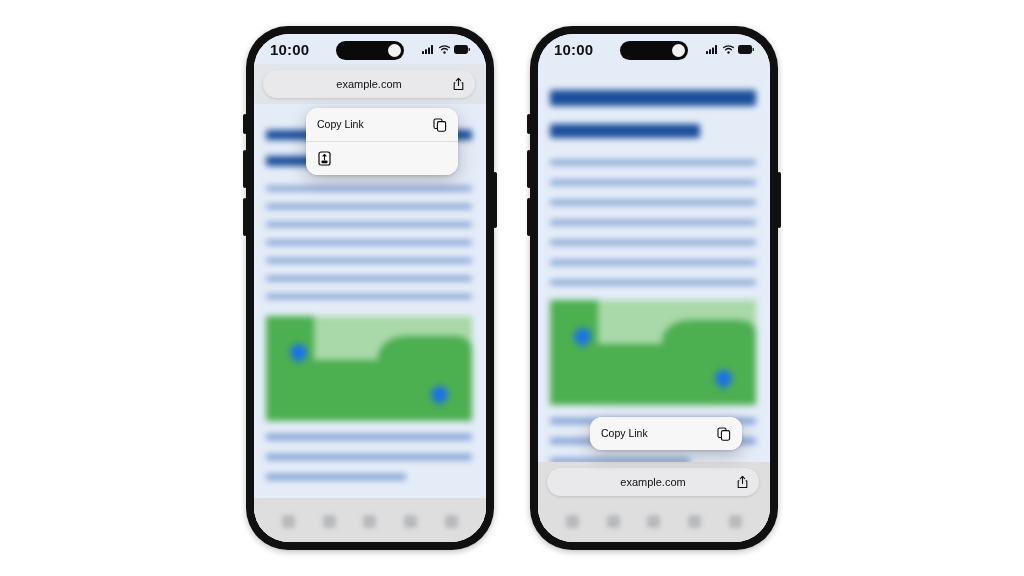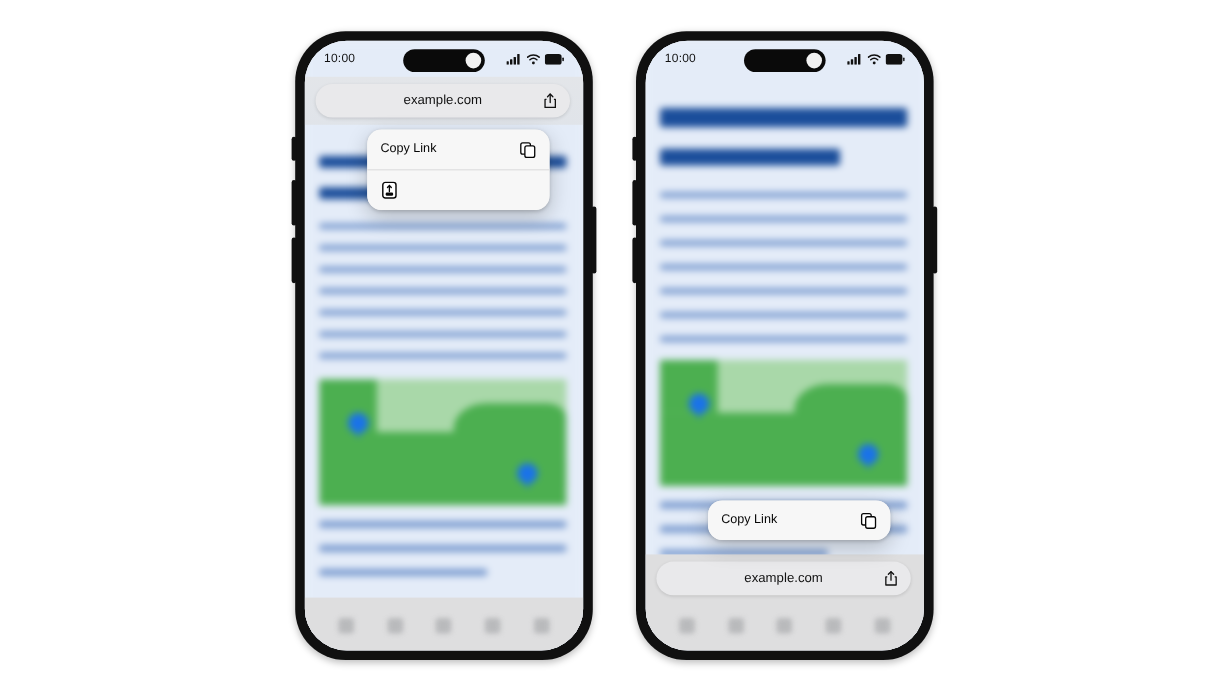--- a/index.html
+++ b/index.html
@@ -26,21 +26,21 @@
     position:absolute;left:8px;top:8px;right:8px;bottom:8px;
     border-radius:35px;overflow:hidden;background:#dfe3e8;
   }
 
   
   .statusbar{
     position:absolute;left:0;right:0;top:0;height:30px;z-index:6;
     display:flex;align-items:center;justify-content:space-between;
     padding:0 16px;box-sizing:border-box;
   }
-  .clock{font-size:10px;font-weight:normal;color:#111;letter-spacing:.2px;}
+  .clock{font-size:15px;font-weight:bold;color:#111;letter-spacing:.2px;}
   .status-right{display:flex;align-items:center;gap:4px;}
   .island{
     position:absolute;left:50%;top:7px;transform:translateX(-50%);
     width:68px;height:19px;border-radius:11px;background:#0a0a0a;z-index:7;
   }
   .island:after{
     content:"";position:absolute;right:3px;top:3px;width:13px;height:13px;
     border-radius:50%;background:#f2f2f2;
   }
 

